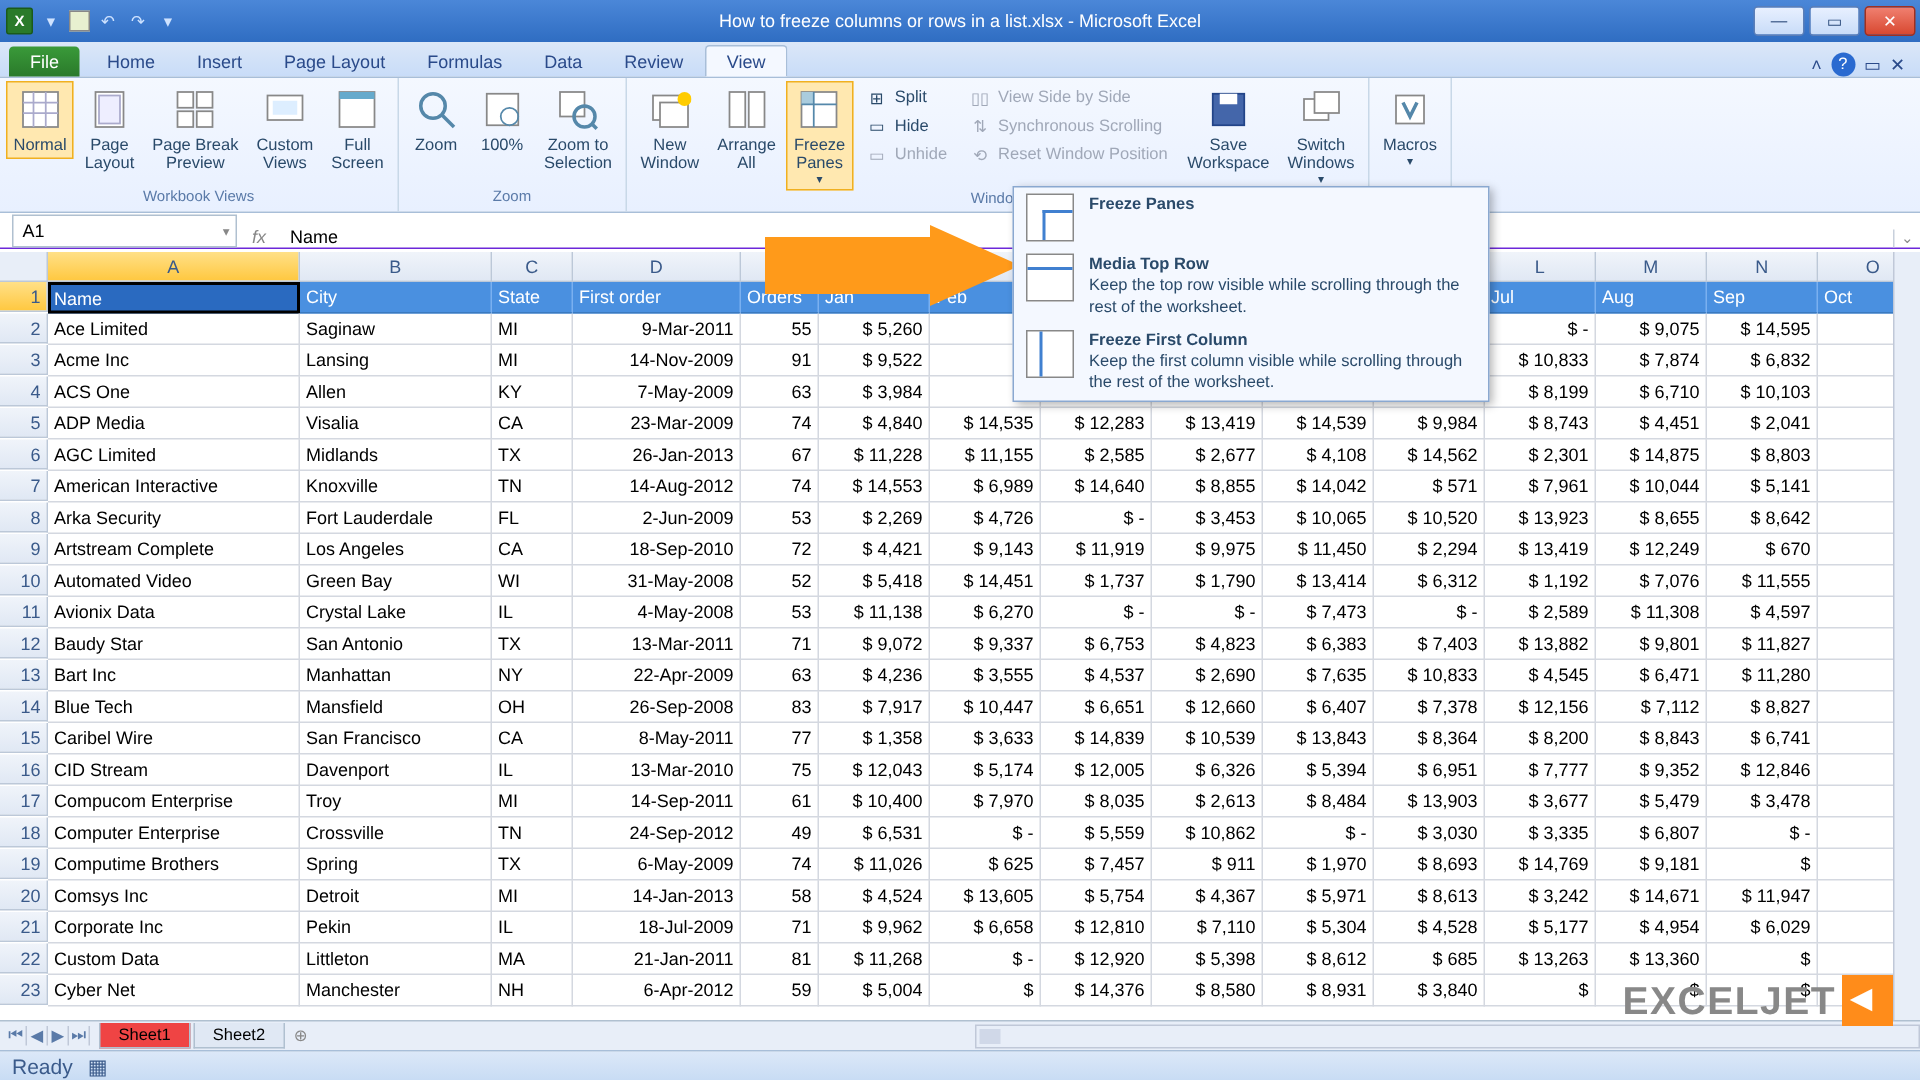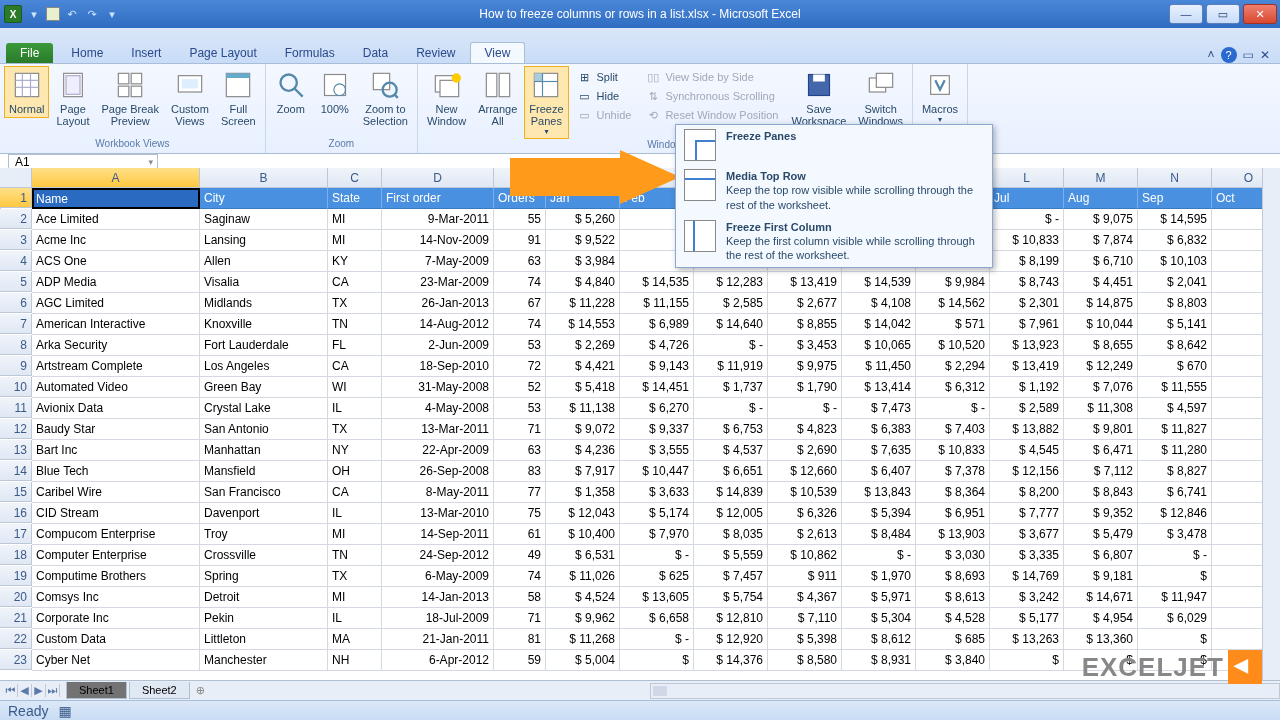--- a/index.html
+++ b/index.html
@@ -10,21 +10,21 @@
 .titlebar .qat { display: flex; align-items: center; gap: 4px; padding-left: 4px; }
 .titlebar .excel-logo { width: 18px; height: 18px; background: #2a7a2a; border: 1px solid #1a5a1a; border-radius: 2px; font-size: 10px; color: #fff; display: flex; align-items: center; justify-content: center; font-weight: bold; }
 .titlebar .qat-grid { width: 14px; height: 14px; background: #e8f0d0; border: 1px solid #888; }
 .titlebar .qat-btn { width: 16px; height: 16px; color: #cfe3ff; font-size: 11px; display: flex; align-items: center; justify-content: center; }
 .titlebar .title { position: absolute; left: 50%; transform: translateX(-50%); }
 .titlebar .winbtns { margin-left: auto; display: flex; }
 .titlebar .winbtn { width: 34px; height: 20px; display: flex; align-items: center; justify-content: center; background: linear-gradient(#e8f0ff,#c8dcf8); border: 1px solid #5a7eb8; border-radius: 3px; margin-right: 3px; color: #2a4a7a; font-size: 11px; }
 .titlebar .winbtn.close { background: linear-gradient(#f08070,#d84830); color: #fff; border-color: #a03020; }
 
 
-.ribbon-tabs { height: 36px; background: linear-gradient(#dbe7f8,#c8dcf8); display: flex; align-items: flex-end; padding-left: 6px; border-bottom: 1px solid #a8bed8; position: relative; }
+.ribbon-tabs { height: 24px; background: linear-gradient(#dbe7f8,#c8dcf8); display: flex; align-items: flex-end; padding-left: 6px; border-bottom: 1px solid #a8bed8; position: relative; }
 .ribbon-tab { padding: 3px 14px; font-size: 12px; color: #2a4a8a; cursor: pointer; }
 .ribbon-tab.file { background: linear-gradient(#3a9a3a,#2a7a2a); color: #fff; border-radius: 3px 3px 0 0; margin-right: 4px; }
 .ribbon-tab.active { background: #f4f8ff; border: 1px solid #a8bed8; border-bottom: none; border-radius: 3px 3px 0 0; }
 .ribbon-right { margin-left: auto; display: flex; gap: 6px; padding-right: 10px; align-items: center; }
 .ribbon-right span { font-size: 12px; color: #2a4a8a; }
 .help-icon { width: 16px; height: 16px; border-radius: 50%; background: #2a6ad0; color: #fff; font-size: 11px; display: flex; align-items: center; justify-content: center; }
 
 
 .ribbon { height: 90px; background: linear-gradient(#f4f8ff,#e8f0ff); border-bottom: 1px solid #a8bed8; display: flex; }
 .rgroup { border-right: 1px solid #c8d8e8; padding: 2px 4px; display: flex; flex-direction: column; justify-content: space-between; }
@@ -34,21 +34,21 @@
 .rbtn .ricon { width: 32px; height: 32px; display: flex; align-items: center; justify-content: center; margin-bottom: 2px; }
 .rbtn.highlighted { background: #ffe8b0; border-color: #f0b020; }
 .rbtn .ricon svg { width: 28px; height: 28px; }
 .rcheck { font-size: 11px; color: #2a4a6a; display: flex; align-items: center; gap: 4px; padding: 1px 4px; white-space: nowrap; }
 .rcheck input { width: 12px; height: 12px; }
 .rtextbtn { font-size: 11px; color: #2a4a6a; display: flex; align-items: center; gap: 4px; padding: 1px 6px; white-space: nowrap; cursor: pointer; }
 .rtextbtn.disabled { color: #a0a8b8; }
 .rtextbtn .smicon { width: 16px; height: 16px; display: inline-flex; align-items: center; justify-content: center; }
 
 
-.formula-bar { height: 24px; background: #fff; border-bottom: 4px solid #6d28d9; display: flex; align-items: flex-start; flex-direction: column; }
+.formula-bar { height: 24px; background: #fff; border-bottom: 1px solid #6d28d9; display: flex; align-items: flex-end; }
 .name-box { width: 150px; height: 22px; border: 1px solid #b0c0d0; display: flex; align-items: center; padding: 0 6px; font-size: 12px; margin-left: 8px; position: relative; }
 .name-box::after { content: "▾"; position: absolute; right: 4px; font-size: 9px; color: #888; }
 .fx-label { padding: 0 10px; font-style: italic; color: #888; font-size: 12px; }
 .formula-input { flex: 1; font-size: 12px; padding: 0 6px; border: none; }
 .formula-expand { width: 18px; text-align: center; color: #888; font-size: 10px; border-left: 1px solid #c8d0dc; }
 
 
 .freeze-dropdown { position: absolute; left: 675px; top: 124px; width: 318px; background: #f4f8ff; border: 1px solid #8aa8d0; box-shadow: 2px 2px 6px rgba(0,0,0,0.3); z-index: 50; }
 .freeze-item { display: flex; padding: 4px 8px; gap: 10px; cursor: pointer; }
 .freeze-item .fi-icon { width: 32px; height: 32px; background: #fff; border: 1px solid #888; flex-shrink: 0; position: relative; }
@@ -70,21 +70,21 @@
 .cell { border-right: 1px solid #d4d8e0; border-bottom: 1px solid #d4d8e0; padding: 0 4px; height: 21px; display: flex; align-items: center; white-space: nowrap; overflow: hidden; }
 .cell.num { justify-content: flex-end; }
 .hdr-row .cell { background: #4a90e0; color: #fff; border-right-color: #7ab0f0; border-bottom-color: #3a7ac0; }
 .hdr-row .cell.selected { background: #2a6ac0; border: 2px solid #000; padding: 0 2px; }
 .rowhdr { justify-content: flex-end; padding-right: 4px; }
 
 
 .sheet-tabs { position: absolute; bottom: 20px; left: 0; right: 0; height: 20px; background: #e8eef8; border-top: 1px solid #b0c0d0; display: flex; align-items: center; font-size: 11px; }
 .sheet-nav { display: flex; gap: 0; padding: 0 4px; }
 .sheet-nav span { width: 14px; text-align: center; color: #5a7aa8; cursor: pointer; border-right: 1px solid #c0c8d8; }
-.sheet-tab { padding: 2px 12px; background: #737373; border: 1px solid #b0c0d0; border-top: none; margin-left: 2px; cursor: pointer; }
+.sheet-tab { padding: 2px 12px; background: #ef4444; border: 1px solid #b0c0d0; border-top: none; margin-left: 2px; cursor: pointer; }
 .sheet-tab.inactive { background: #e0e8f4; }
 .sheet-add { padding: 2px 6px; color: #888; cursor: pointer; }
 .hscroll { margin-left: auto; width: 630px; height: 16px; background: #e8eef8; border: 1px solid #c0c8d8; position: relative; }
 .hscroll::before { content: ""; position: absolute; left: 2px; top: 2px; width: 14px; height: 10px; background: #d0d8e8; }
 
 
 .statusbar { position: absolute; bottom: 0; left: 0; right: 0; height: 20px; background: linear-gradient(#dce8f8,#c8dcf4); border-top: 1px solid #a8bed8; display: flex; align-items: center; font-size: 14px; color: #3a5a8a; padding: 0 8px; }
 
 
 .vscroll { position: absolute; right: 0; top: 168px; bottom: 40px; width: 18px; background: #e8eef8; border-left: 1px solid #c0c8d8; }

